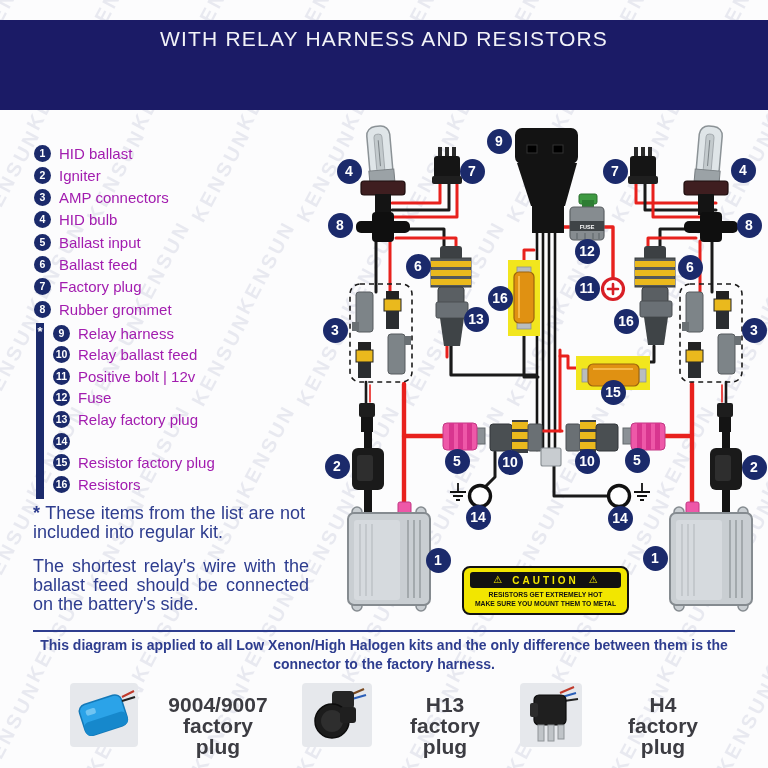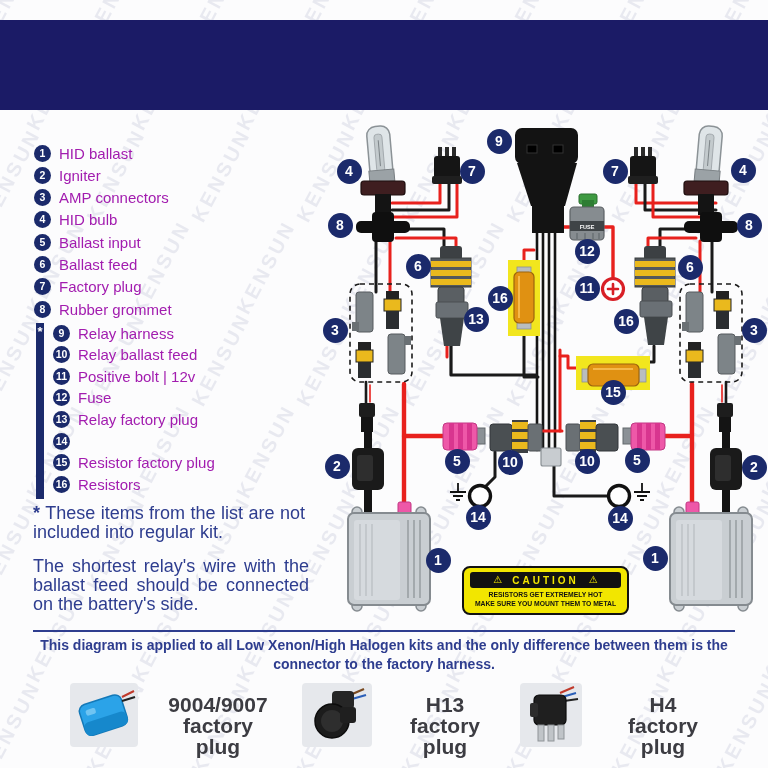--- a/index.html
+++ b/index.html
@@ -150,20 +150,21 @@
     <span class="wm" style="left: 65px; top: 716px;">KENSUN</span>
     <span class="wm" style="left: 170px; top: 716px;">KENSUN</span>
     <span class="wm" style="left: 275px; top: 716px;">KENSUN</span>
     <span class="wm" style="left: 380px; top: 716px;">KENSUN</span>
     <span class="wm" style="left: 485px; top: 716px;">KENSUN</span>
     <span class="wm" style="left: 590px; top: 716px;">KENSUN</span>
     <span class="wm" style="left: 695px; top: 716px;">KENSUN</span>
   </div>
 
 <header class="title-bar">
+  <div class="title-line">WITH RELAY HARNESS AND RESISTORS</div>
 </header>
 
 <div id="legend-layer">
     <div class="legend-item" style="top: 143px; left: 34px;">
       <span class="badge-sm">1</span>
       <span class="legend-label">HID ballast</span>
     </div>
     <div class="legend-item" style="top: 165.3px; left: 34px;">
       <span class="badge-sm">2</span>
       <span class="legend-label">Igniter</span>

